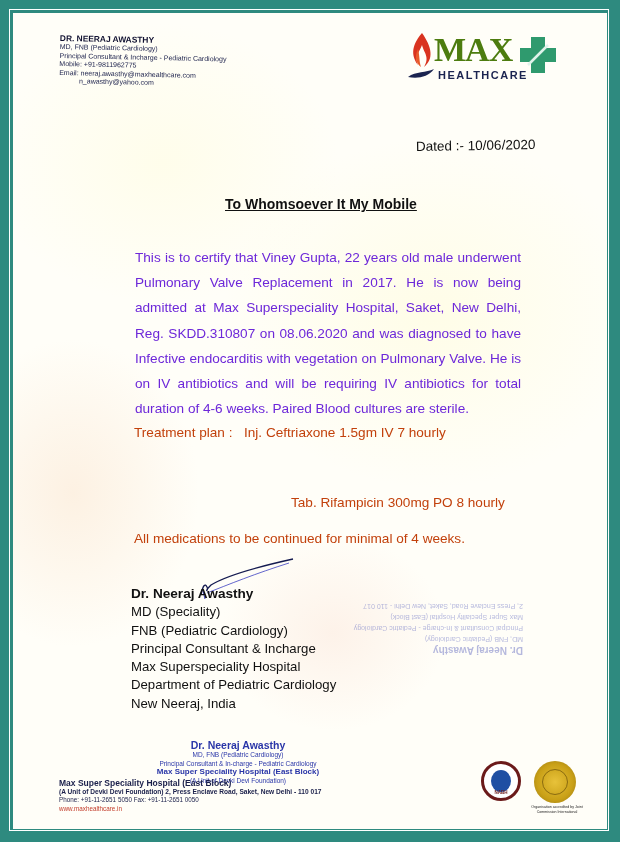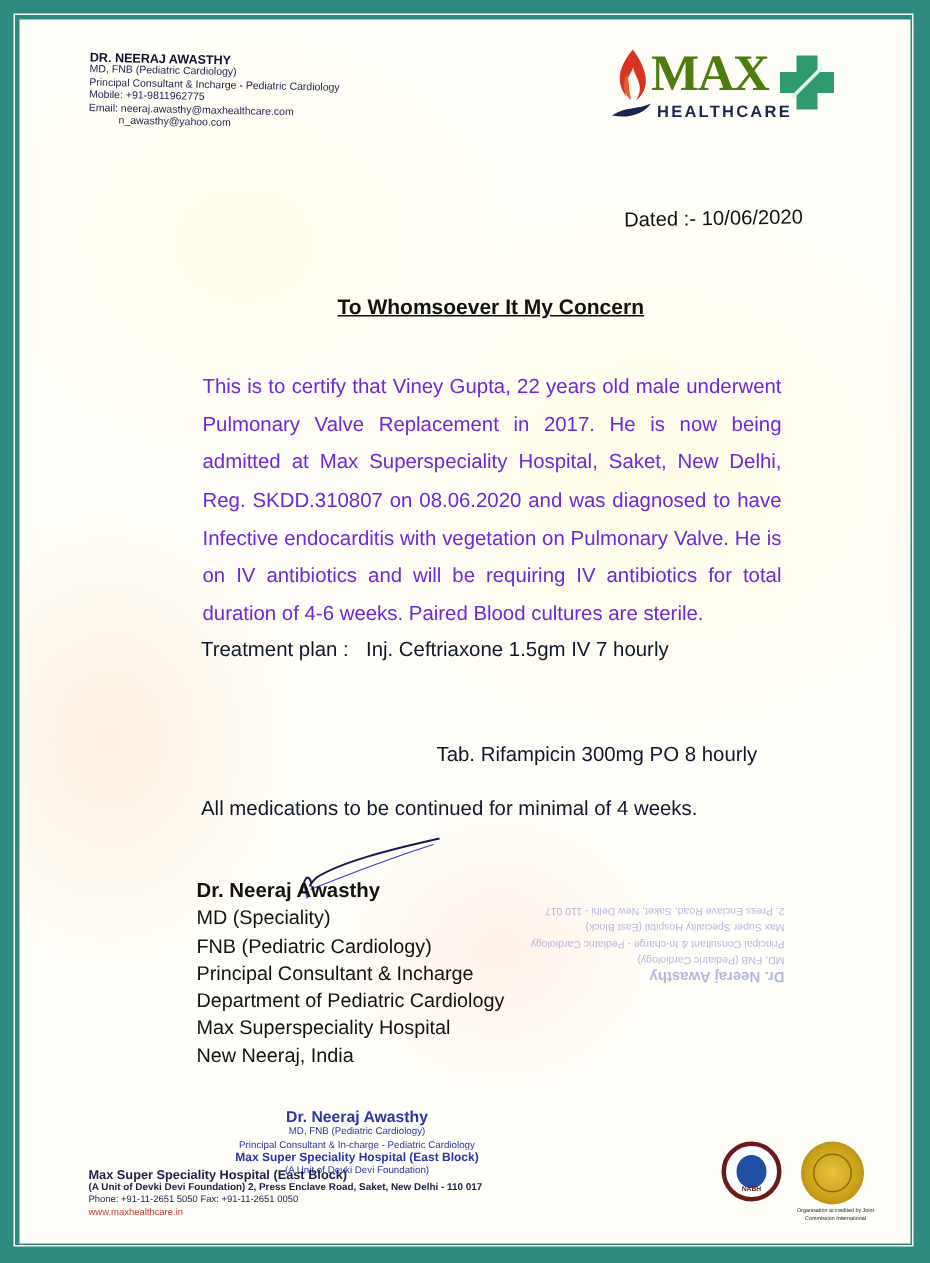--- a/index.html
+++ b/index.html
@@ -44,21 +44,21 @@
   
   .logo { left: 393px; top: 18px; width: 160px; height: 60px; }
   .logo .max { position: absolute; left: 28px; top: 0; font-family: "Liberation Serif", serif; font-weight: bold; font-size: 34px; color: #4d7c0f; letter-spacing: -1px; }
   .logo .hc { position: absolute; left: 32px; top: 38px; font-size: 11px; font-weight: bold; letter-spacing: 1.5px; color: #1b2450; text-align: right; }
 
   .dated { left: 403px; top: 125px; font-size: 13.5px; color: #111; transform: rotate(-1deg); }
   .title { left: 212px; top: 183px; font-size: 14px; font-weight: bold; text-decoration: underline; color: #111; }
 
   .body-p { left: 122px; top: 232px; width: 386px; font-size: 13.6px; line-height: 25.2px; color: #6d28d9; text-align: justify; }
 
-  .tx { font-size: 13.6px; color: #0f172a; }
+  .tx { font-size: 13.6px; color: #c2410c; }
   .sig-block { left: 118px; top: 572px; font-size: 13.2px; line-height: 18.3px; color: #111; }
   .sig-block .nm { font-weight: bold; font-size: 13.6px; }
 
   .stamp { left: 125px; top: 726px; width: 200px; text-align: center; color: #2a36a8; font-size: 6.5px; line-height: 8.5px; }
   .stamp .sn { font-size: 10.5px; font-weight: bold; line-height: 12px; }
 
   .mirror { left: 325px; top: 588px; width: 185px; transform: rotate(180deg); color: #7a80c8; opacity: 0.55; font-size: 7px; line-height: 11px; text-align: left; }
   .mirror .mn { font-size: 10px; font-weight: bold; }
 
   .footer { left: 46px; top: 765px; color: #1a1f4a; font-size: 6.3px; line-height: 8.3px; }
@@ -99,43 +99,43 @@
     <span class="max">MAX</span>
     <span class="hc">HEALTHCARE</span>
     <svg width="40" height="40" viewBox="0 0 40 40" style="position:absolute;left:112px;top:4px">
       <path d="M13 2 H27 V13 H38 V27 H27 V38 H13 V27 H2 V13 H13 Z" fill="#2f9a6e"></path>
       <path d="M10 30 L30 10" stroke="#dff3ea" stroke-width="2.5"></path>
     </svg>
   </div>
 
   <div class="abs dated">Dated :- 10/06/2020</div>
 
-  <div class="abs title">To Whomsoever It My Concern</div>
+  <div class="abs title">To Whomsoever It My Mobile</div>
 
   <div class="abs body-p">This is to certify that Viney Gupta, 22 years old male underwent Pulmonary Valve Replacement in 2017.  He is now being  admitted at Max Superspeciality Hospital, Saket, New Delhi, Reg. SKDD.310807 on 08.06.2020 and was diagnosed to have Infective endocarditis with vegetation on Pulmonary Valve. He is on IV antibiotics and will be requiring IV antibiotics for total duration of 4-6 weeks. Paired Blood cultures are sterile.</div>
 
   <div class="abs tx" style="left:121px; top:412px;">Treatment plan :</div>
   <div class="abs tx" style="left:231px; top:412px;">Inj. Ceftriaxone 1.5gm IV 7 hourly</div>
   <div class="abs tx" style="left:230px; top:482px;margin-left:48px;">Tab. Rifampicin 300mg PO 8 hourly</div>
 
   <div class="abs tx" style="left:121px; top:518px;">All medications to be continued for minimal of 4 weeks.</div>
 
   <svg class="abs" style="left:184px; top:542px;" width="100" height="46" viewBox="0 0 100 46">
     <path d="M4 40 C6 30 8 28 10 32 C12 36 6 38 14 30 C30 20 60 12 96 4" stroke="#141a50" stroke-width="1.3" fill="none"></path>
     <path d="M10 38 C30 30 60 18 92 8" stroke="#3b3fc0" stroke-width="0.8" fill="none"></path>
     <path d="M6 36 L8 44" stroke="#3b3fc0" stroke-width="1" fill="none"></path>
   </svg>
 
   <div class="abs sig-block">
     <div class="nm">Dr. Neeraj Awasthy</div>
     <div>MD (Speciality)</div>
     <div>FNB (Pediatric Cardiology)</div>
     <div>Principal Consultant &amp; Incharge</div>
+    <div>Max Superspeciality Hospital</div>
     <div>Department of Pediatric Cardiology</div>
-    <div>Max Superspeciality Hospital</div>
     <div>New Neeraj, India</div>
   </div>
 
   <div class="abs mirror">
     <div class="mn">Dr. Neeraj Awasthy</div>
     <div>MD, FNB (Pediatric Cardiology)</div>
     <div>Principal Consultant &amp; In-charge - Pediatric Cardiology</div>
     <div>Max Super Speciality Hospital (East Block)</div>
     <div>2, Press Enclave Road, Saket, New Delhi - 110 017</div>
   </div>

